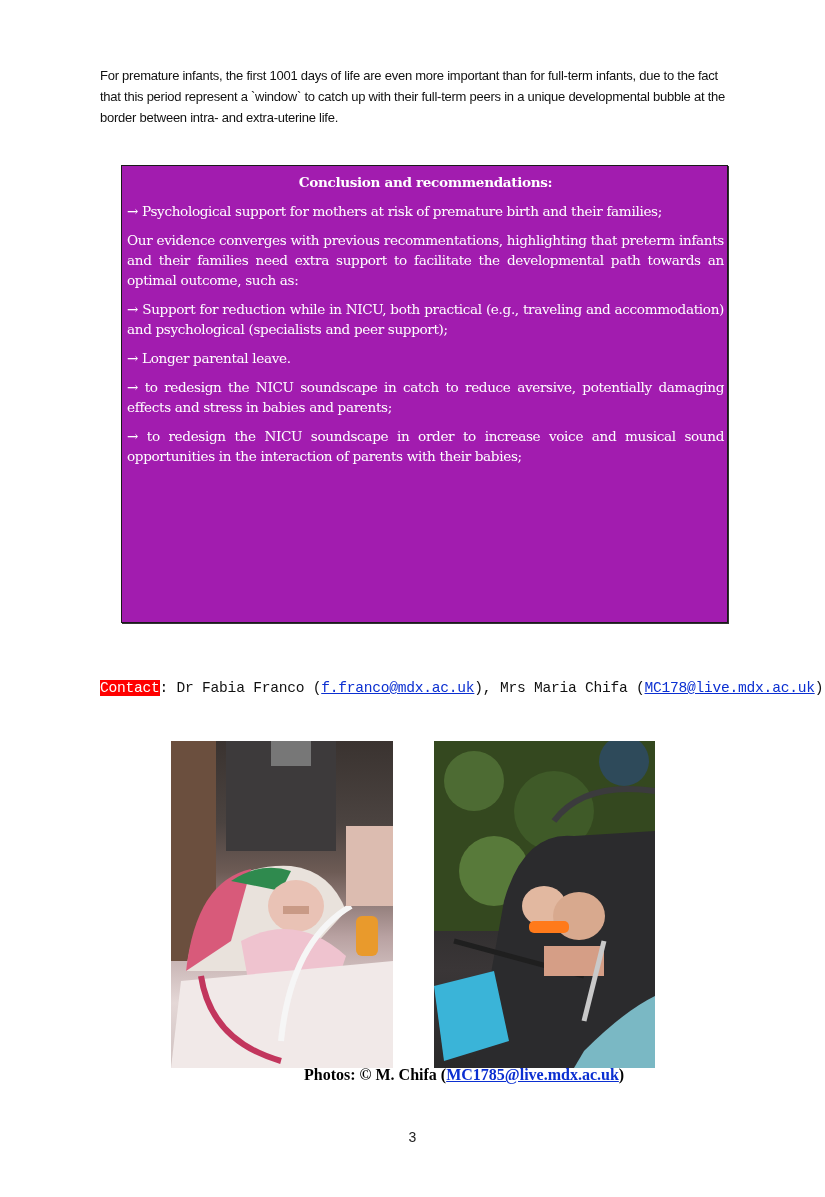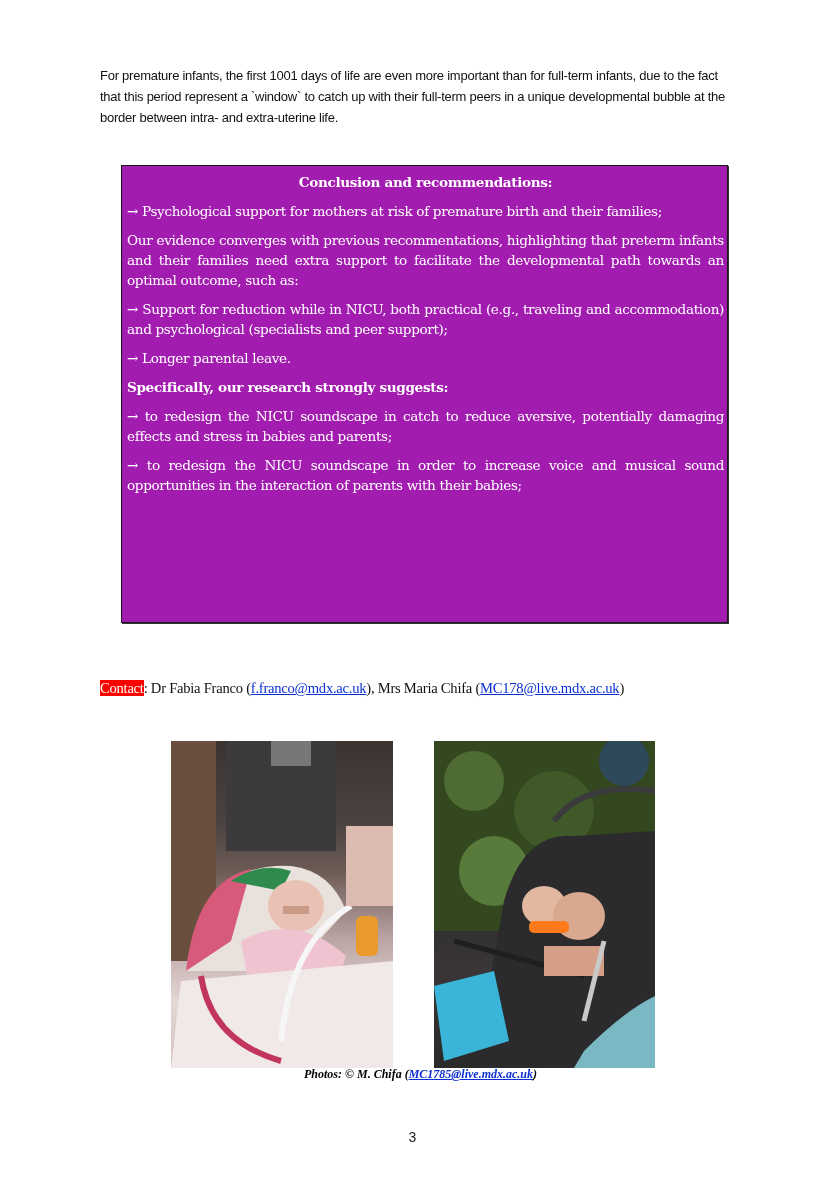--- a/index.html
+++ b/index.html
@@ -3,44 +3,43 @@
 <meta charset="utf-8">
 <style>
   html, body { margin: 0; padding: 0; background: #ffffff; }
   body { width: 825px; height: 1197px; position: relative; overflow: hidden; font-family: "Liberation Sans", sans-serif; color: #000; }
   .intro { position: absolute; left: 100px; top: 65px; width: 630px; font-family: "Liberation Sans", sans-serif; font-size: 13px; line-height: 21px; color: #111; letter-spacing: -0.25px; }
   .intro p { margin: 0; }
   .box { position: absolute; left: 121px; top: 165px; width: 607px; height: 458px; background: #a21caf; border: 1px solid #1a1a1a; box-shadow: 1px 1px 0 #333; box-sizing: border-box; padding: 6px 3px 0 5px; color: #fff; font-family: "DejaVu Serif", serif; font-size: 13.6px; line-height: 20px; letter-spacing: -0.35px; }
   .box .title { text-align: center; font-weight: bold; margin: 0 0 9px 0; }
   .box .para { margin: 0 0 9px 0; text-align: justify; }
   .box .sub { font-weight: bold; margin: 0 0 9px 0; }
-  .contact { position: absolute; left: 100px; top: 678px; font-family: Liberation Serif, serif; font-size: 14.6px; line-height: 20px; color: #111; letter-spacing: -0.25px; white-space: nowrap; }
+  .contact { position: absolute; left: 100px; top: 678px; font-family: Liberation Mono, monospace; font-size: 14.6px; line-height: 20px; color: #111; letter-spacing: -0.25px; white-space: nowrap; }
   .contact .label { background: #ff0000; color: #fff; }
   .contact a { color: #0b2fd1; text-decoration: underline; }
   .photo { position: absolute; overflow: hidden; }
   .photo1 { left: 171px; top: 741px; width: 222px; height: 327px; background: linear-gradient(180deg, #3a3330 0%, #4b4340 25%, #6d5b55 40%, #b9a2a2 60%, #e4d7d6 80%, #cfc1c0 100%); }
   .photo2 { left: 434px; top: 741px; width: 221px; height: 327px; background: linear-gradient(180deg, #2c3a1e 0%, #3e5230 25%, #2b2a2a 45%, #3a3637 70%, #2a2a2a 100%); }
-  .caption { position: absolute; left: 304px; top: 1068px; width: 220px; text-align: center; font-family: "Liberation Serif", serif; font-style: italic; font-weight: bold; font-size: 12px; line-height: 13px; color: #000; white-space: nowrap; }
+  .caption { position: absolute; left: 304px; top: 1068px; width: 220px; text-align: center; font-family: "Liberation Serif", serif; font-weight: bold; font-size: 16px; line-height: 13px; color: #000; white-space: nowrap; }
   .caption a { color: #0b2fd1; text-decoration: underline; }
   .pagenum { position: absolute; left: 0; width: 825px; top: 1129px; text-align: center; font-family: "Liberation Sans", sans-serif; font-size: 14px; color: #222; }
 </style>
 </head>
 <body>
 
 <div class="intro">
   <p>For premature infants, the first 1001 days of life are even more important than for full-term infants, due to the fact that this period represent a `window` to catch up with their full-term peers in a unique developmental bubble at the border between intra- and extra-uterine life.</p>
 </div>
 
 <div class="box">
   <div class="title">Conclusion and recommendations:</div>
   <div class="para">→ Psychological support for mothers at risk of premature birth and their families;</div>
   <div class="para">Our evidence converges with previous recommentations, highlighting that preterm infants and their families need extra support to facilitate the developmental path towards an optimal outcome, such as:</div>
   <div class="para">→ Support for reduction while in NICU, both practical (e.g., traveling and accommodation) and psychological (specialists and peer support);</div>
   <div class="para">→ Longer parental leave.</div>
-  <div class="sub">Specifically, our research strongly suggests:</div>
   <div class="para">→ to redesign the NICU soundscape in catch to reduce aversive, potentially damaging effects and stress in babies and parents;</div>
   <div class="para">→ to redesign the NICU soundscape in order to increase voice and musical sound opportunities in the interaction of parents with their babies;</div>
 </div>
 
 <div class="contact">
   <span class="label">Contact</span><span>: Dr Fabia Franco (</span><a>f.franco@mdx.ac.uk</a><span>), Mrs Maria Chifa (</span><a>MC178@live.mdx.ac.uk</a><span>)</span>
 </div>
 
 <div class="photo photo1" title="Premature infant in a colorful baby bouncer in the NICU">
   <svg width="222" height="327" viewBox="0 0 222 327">

